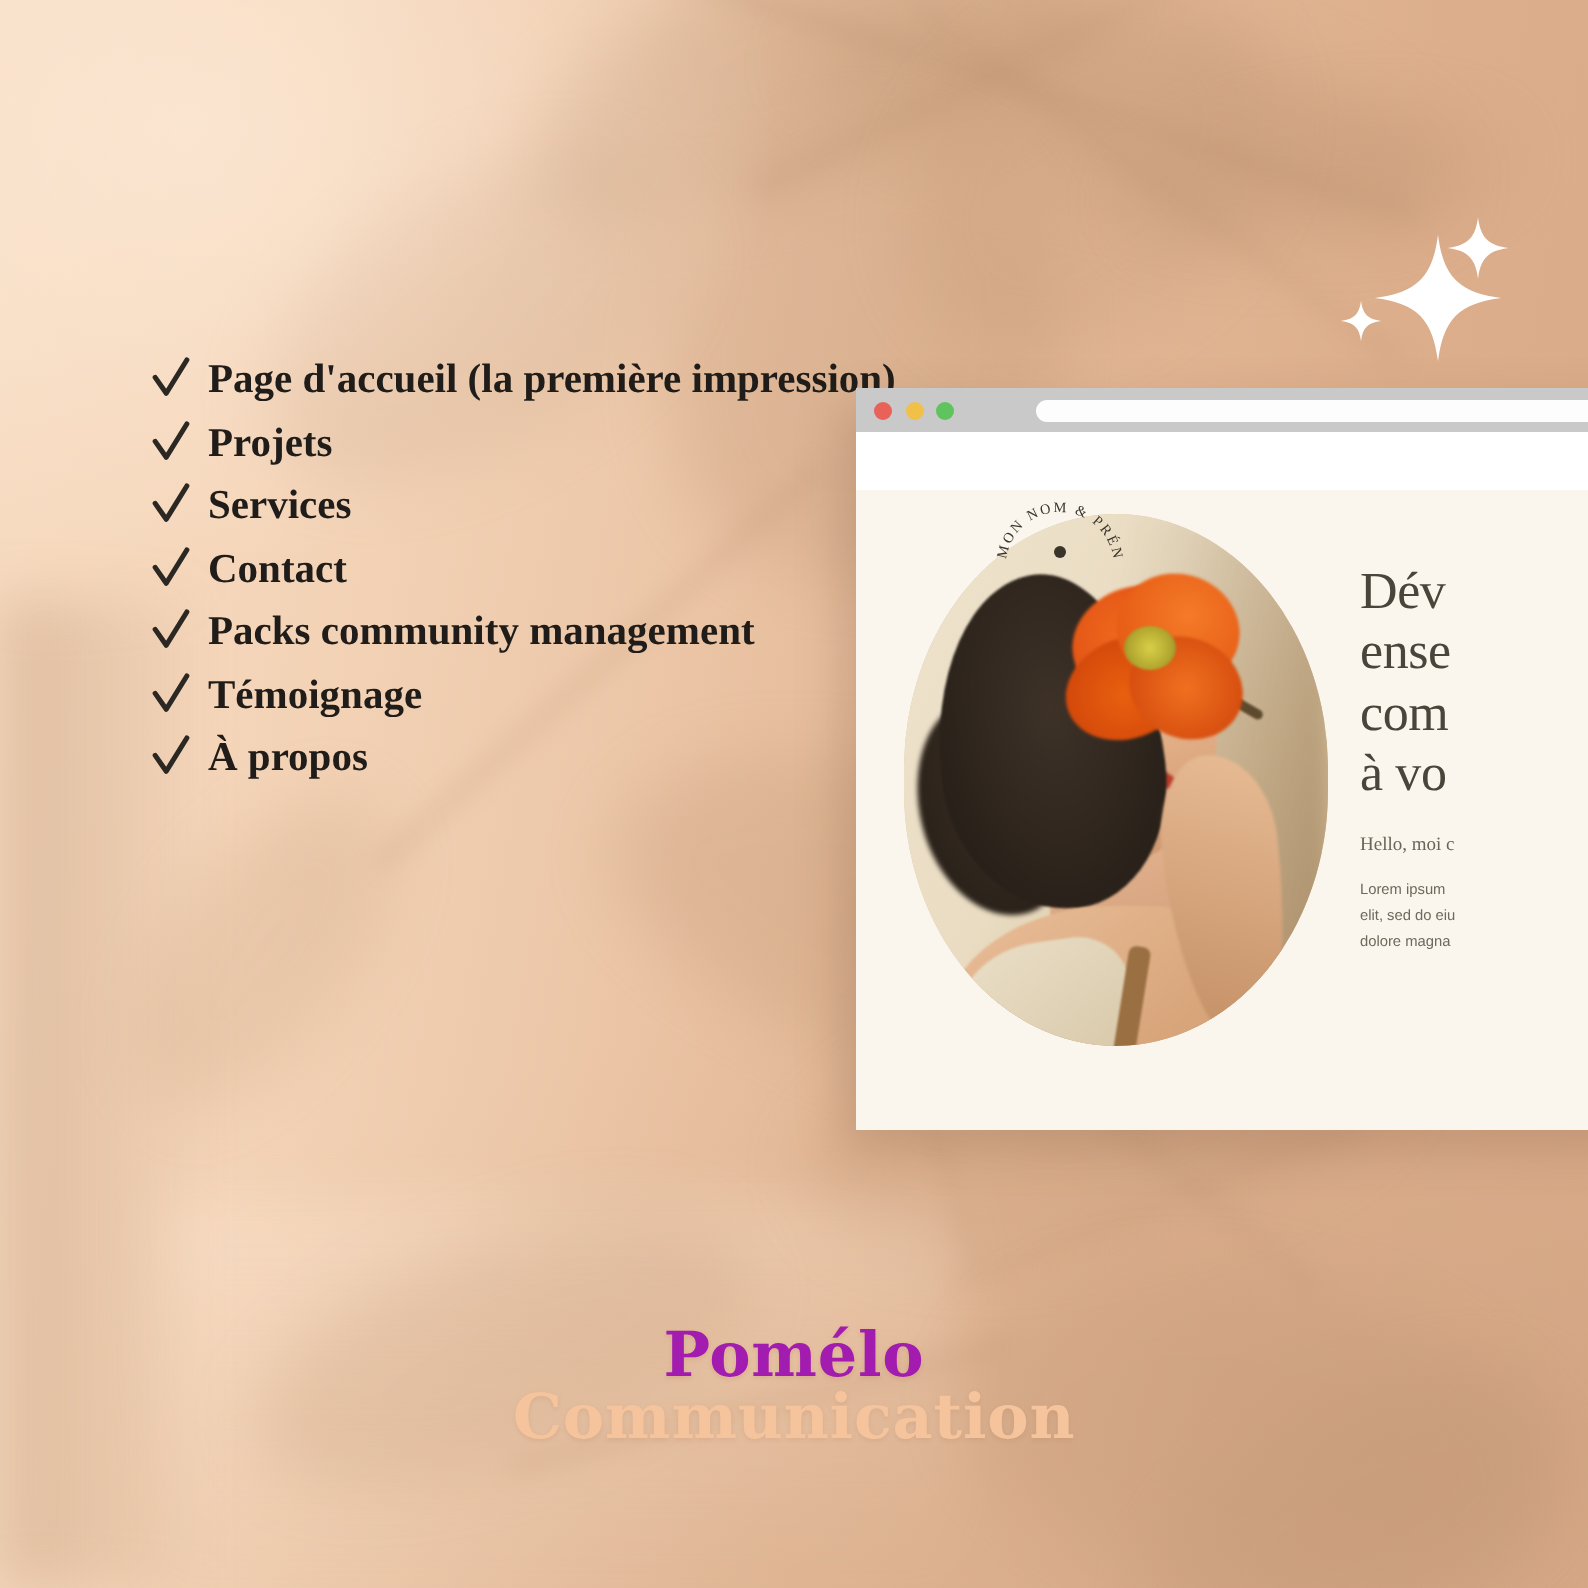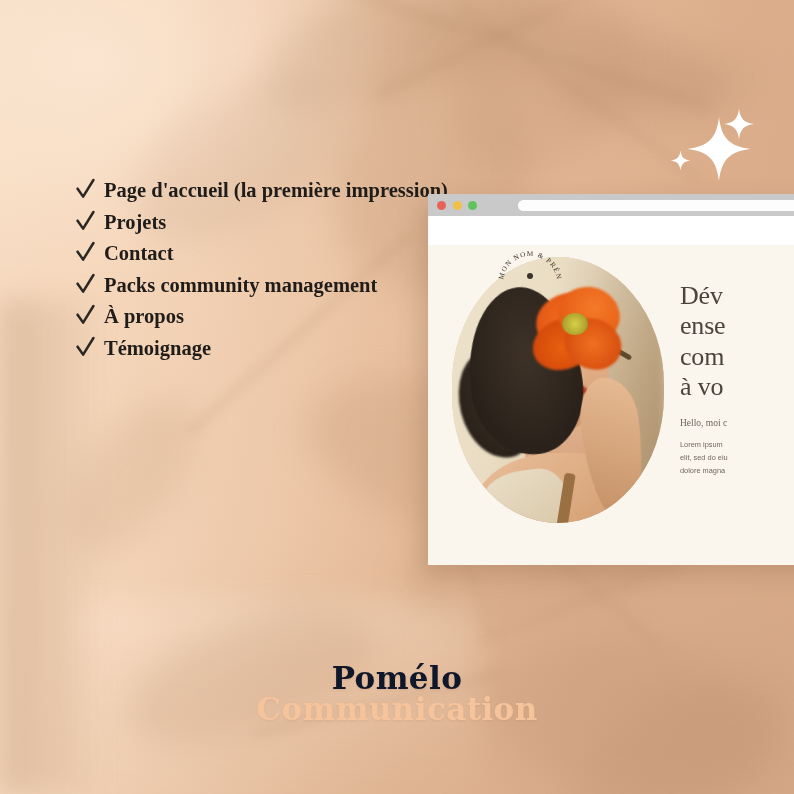--- a/index.html
+++ b/index.html
@@ -385,21 +385,21 @@
     text-align: center;
     font-family: "DejaVu Serif", serif;
     font-weight: 700;
     line-height: .98;
     letter-spacing: .4px;
     pointer-events: none;
   }
   #logoTop {
     display: block;
     font-size: 31px;
-    color: #0f172a;
+    color: #a21caf;
     text-shadow: 0 1px 2px rgba(160,100,70,.18);
   }
   #logoBottom {
     display: block;
     font-size: 31px;
     color: #f6c49c;
     margin-top: 1px;
     text-shadow: 0 1px 2px rgba(170,115,80,.16);
   }
 </style>
@@ -459,55 +459,63 @@
 
     <li>
       <span class="tick">
         <svg viewBox="0 0 24 28">
             <path d="M2 13 L9 23 L22 2" fill="none" stroke="#2b2824" stroke-width="3.2" stroke-linecap="round" stroke-linejoin="round"></path>
           </svg>
       </span>
       <span>Projets</span>
     </li>
 
-
     <li>
       <span class="tick">
         <svg viewBox="0 0 24 28">
             <path d="M2 13 L9 23 L22 2" fill="none" stroke="#2b2824" stroke-width="3.2" stroke-linecap="round" stroke-linejoin="round"></path>
           </svg>
       </span>
+      <span>Services</span>
+    </li>
+
+    <li>
+      <span class="tick">
+        <svg viewBox="0 0 24 28">
+            <path d="M2 13 L9 23 L22 2" fill="none" stroke="#2b2824" stroke-width="3.2" stroke-linecap="round" stroke-linejoin="round"></path>
+          </svg>
+      </span>
       <span>Contact</span>
     </li>
 
     <li>
       <span class="tick">
         <svg viewBox="0 0 24 28">
             <path d="M2 13 L9 23 L22 2" fill="none" stroke="#2b2824" stroke-width="3.2" stroke-linecap="round" stroke-linejoin="round"></path>
           </svg>
       </span>
       <span>Packs community management</span>
     </li>
 
     <li>
       <span class="tick">
         <svg viewBox="0 0 24 28">
             <path d="M2 13 L9 23 L22 2" fill="none" stroke="#2b2824" stroke-width="3.2" stroke-linecap="round" stroke-linejoin="round"></path>
           </svg>
       </span>
+      <span>Témoignage</span>
+    </li>
+
+    <li>
+      <span class="tick">
+        <svg viewBox="0 0 24 28">
+            <path d="M2 13 L9 23 L22 2" fill="none" stroke="#2b2824" stroke-width="3.2" stroke-linecap="round" stroke-linejoin="round"></path>
+          </svg>
+      </span>
       <span>À propos</span>
-    </li>
-
-    <li>
-      <span class="tick">
-        <svg viewBox="0 0 24 28">
-            <path d="M2 13 L9 23 L22 2" fill="none" stroke="#2b2824" stroke-width="3.2" stroke-linecap="round" stroke-linejoin="round"></path>
-          </svg>
-      </span>
-      <span>Témoignage</span>
     </li>
 
 
 
   </ul>
 </div>
 
 <div id="browser">
 
   <div id="titlebar">

